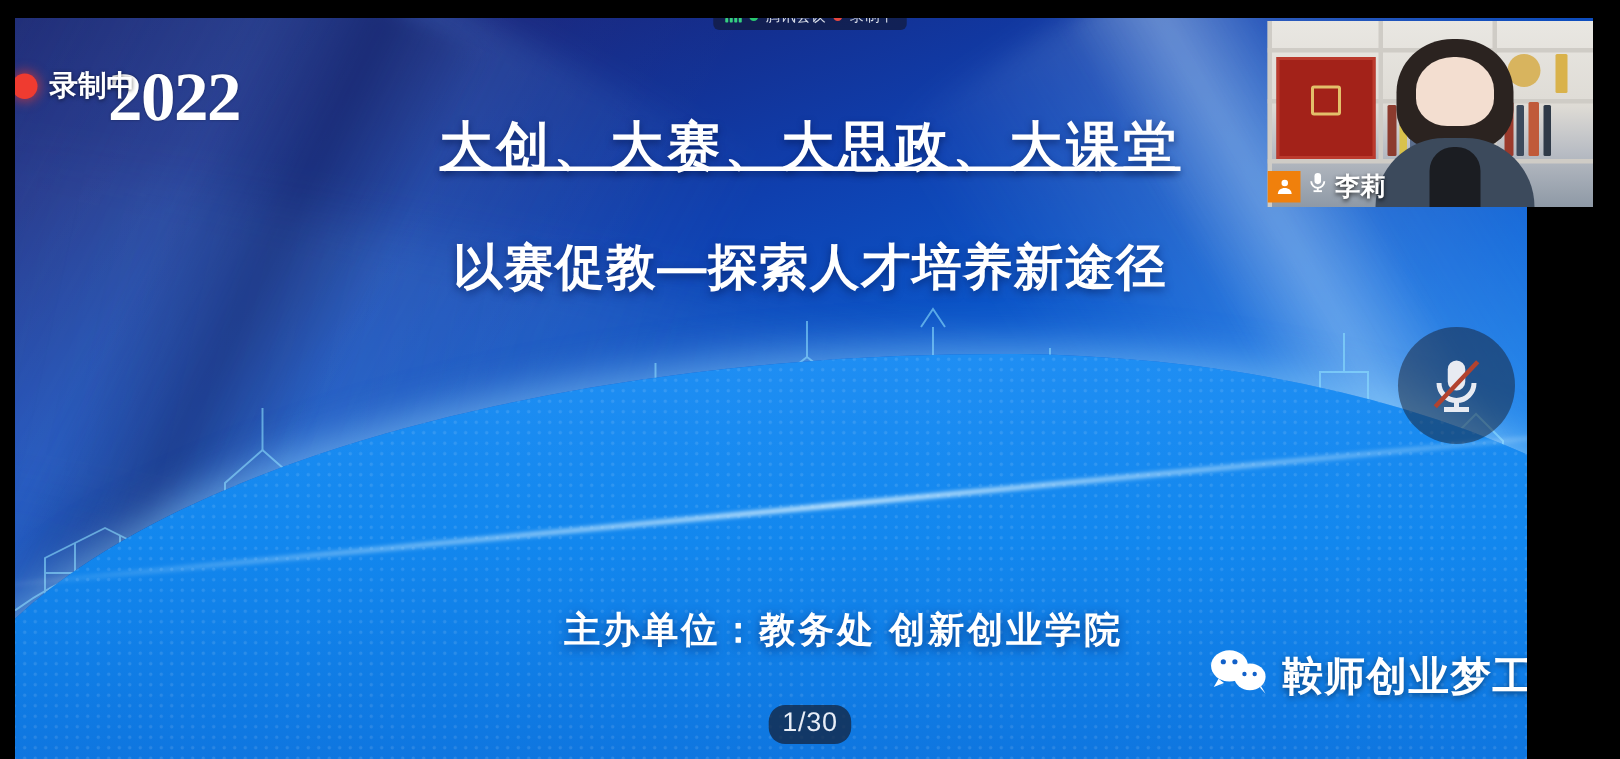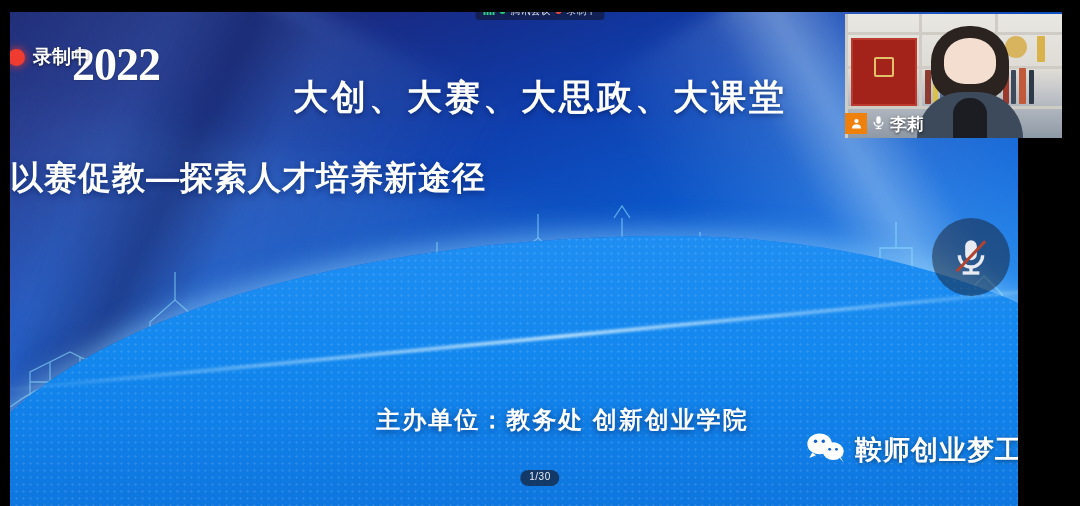--- a/index.html
+++ b/index.html
@@ -42,33 +42,33 @@
   #city{position:absolute;left:0;bottom:74px;width:1060px;height:230px;opacity:.62;}
 
   
   .year{position:absolute;left:62px;top:26px;font-size:46px;font-weight:bold;color:#ffffff;
         letter-spacing:-1px;font-family:Liberation Serif, serif;
         text-shadow:0 0 2px rgba(0,0,0,.35);}
 
   
   .slide-title{position:absolute;left:0;right:0;top:62px;text-align:center;color:#fff;
      font-size:35px;font-weight:bold;letter-spacing:3px;
-     text-shadow:0 2px 5px rgba(0,20,70,.55);}
-  .bullets{position:absolute;left:0;right:0;top:140px;}
+     text-shadow:0 2px 5px rgba(0,20,70,.55);text-decoration:underline;}
+  .bullets{position:absolute;left:0;right:0;top:140px;text-align:center;}
   .bullet{color:#fff;font-size:33px;font-weight:bold;letter-spacing:1px;line-height:52px;
      text-shadow:0 2px 6px rgba(0,25,85,.6);}
   .org{position:absolute;left:0;right:0;top:392px;text-align:center;color:#fff;
      font-size:24px;font-weight:bold;letter-spacing:2px;text-shadow:0 2px 7px rgba(0,40,110,.75);margin-left:45px;}
   .speaker{position:absolute;left:0;right:0;top:430px;text-align:center;color:#fff;
      font-size:22px;font-weight:bold;letter-spacing:2px;text-shadow:0 2px 7px rgba(0,40,110,.75);}
 
   
   .page-pill{position:absolute;left:50%;transform:translateX(-50%);top:458px;
      background:rgba(20,32,55,.72);color:#e8eef7;border-radius:11px;
-     padding:1px 9px 4px;font-size:10px;letter-spacing:.5px;}
+     padding:1px 9px 4px;font-size:18px;letter-spacing:.5px;}
 
   
   .topbar{position:absolute;left:50%;transform:translateX(-50%);top:2px;
      background:rgba(18,22,45,.62);border-radius:4px;padding:2px 8px;
      display:flex;align-items:center;gap:5px;font-size:10px;color:#d8dde8;}
   .bars{display:flex;align-items:flex-end;gap:1px;height:8px;}
   .bars i{display:block;width:2px;background:#35d07f;border-radius:.5px;}
   .bars i:nth-child(1){height:3px}.bars i:nth-child(2){height:5px}
   .bars i:nth-child(3){height:6.5px}.bars i:nth-child(4){height:8px}
   .dot{width:6px;height:6px;border-radius:50%;display:inline-block;}
@@ -92,21 +92,21 @@
      width:16px;height:16px;border:2px solid #e3c06a;border-radius:2px;}
   .person-hair{position:absolute;left:86px;top:12px;width:78px;height:74px;border-radius:48% 48% 36% 36%;
      background:#2b2320;}
   .person-hair:after{content:"";position:absolute;left:13px;top:12px;width:52px;height:46px;
      border-radius:48% 48% 40% 40%;background:#f3ded0;}
   .person-body{position:absolute;left:72px;top:78px;width:106px;height:48px;border-radius:46px 46px 0 0;
      background:#3c4a5c;}
   .person-body:after{content:"";position:absolute;left:50%;transform:translateX(-50%);top:6px;
      width:34px;height:44px;border-radius:16px 16px 0 0;background:#1b1d22;}
 
-  .namebar{position:absolute;left:0;bottom:0;display:flex;gap:4px;padding:2px 6px 2px 0;}
+  .namebar{position:absolute;left:0;bottom:0;display:flex;align-items:center;gap:4px;padding:2px 6px 2px 0;}
   .hostbadge{width:22px;height:21px;background:#f0800c;display:flex;align-items:center;justify-content:center;}
   .namebar .nm{color:#fff;font-size:17px;font-weight:bold;text-shadow:0 1px 3px rgba(0,0,0,.75);}
 
   
   .muted{position:absolute;left:932px;top:218px;width:78px;height:78px;border-radius:50%;
      background:rgba(22,30,48,.50);display:flex;align-items:center;justify-content:center;z-index:5;}
 
   
   .wm{position:absolute;left:806px;top:432px;display:flex;align-items:center;gap:9px;z-index:7;}
   .wm .lbl{color:#fff;font-size:27px;font-weight:bold;letter-spacing:1px;

